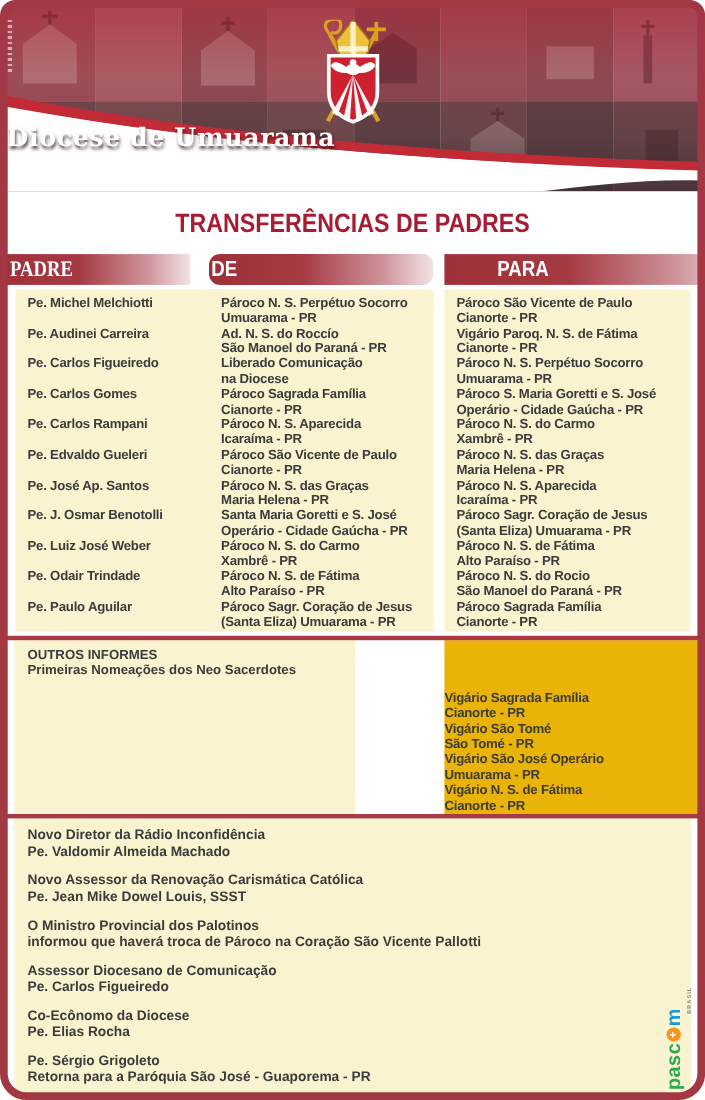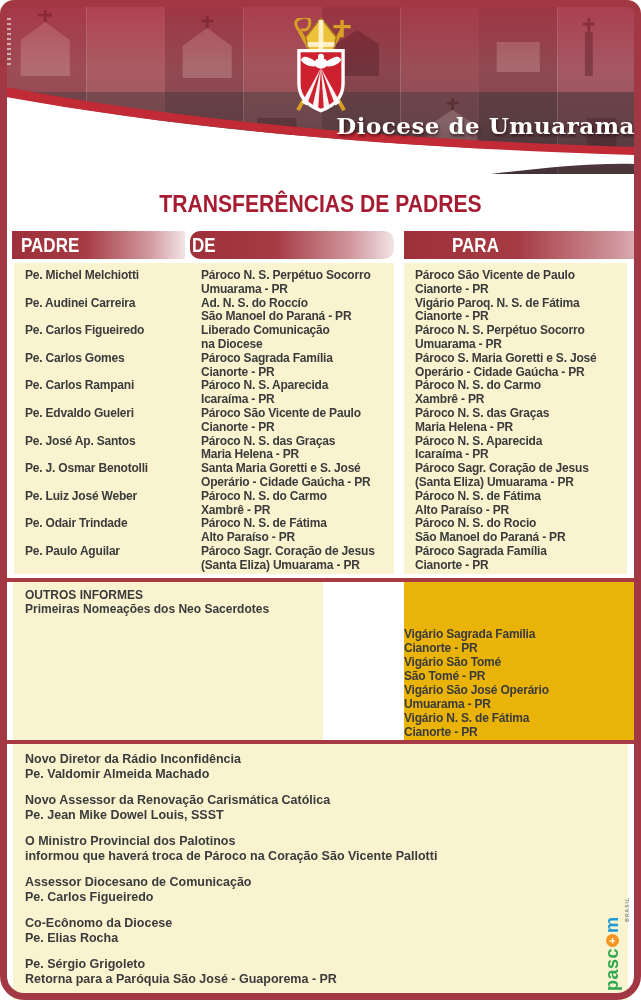--- a/index.html
+++ b/index.html
@@ -10,34 +10,34 @@
          z-index:60;pointer-events:none;}
   
   .header{position:absolute;top:6px;left:6px;right:6px;height:168px;overflow:hidden;z-index:1;}
   .collage{position:absolute;inset:0;width:100%;height:100%;}
   .overlay{position:absolute;inset:0;
     background:linear-gradient(180deg,rgba(167,28,48,.50) 0%,rgba(135,55,62,.28) 38%,
                rgba(90,55,58,.35) 70%,rgba(52,40,44,.62) 100%);}
   .watermark{position:absolute;left:4px;top:18px;width:7px;height:48px;opacity:.55;
     background:repeating-linear-gradient(180deg,#fff 0 2px,transparent 2px 5px);z-index:6;}
   .emblem{position:absolute;left:50%;top:12px;transform:translateX(-50%);z-index:5;}
-  .diocese-title{position:absolute;left:0;right:0;top:106px;text-align:right;z-index:5;
+  .diocese-title{position:absolute;left:0;right:0;top:106px;text-align:left;z-index:5;
     color:#fff;font-family:"DejaVu Serif","Liberation Serif",serif;font-weight:bold;
     font-size:23px;letter-spacing:.5px;text-shadow:1px 2px 3px rgba(40,10,10,.75);}
   .swoosh{position:absolute;left:0;bottom:0;width:100%;height:90px;z-index:4;}
   
   .page-title{position:absolute;top:190px;left:0;width:641px;text-align:center;z-index:2;
     color:#a61c32;font-size:24px;font-weight:bold;letter-spacing:0px;
     transform:scaleX(.88);transform-origin:center;}
   
   .colbar{position:absolute;top:231px;height:28px;display:flex;align-items:center;z-index:2;
     background:linear-gradient(90deg,#9e3039 0%,#a63b44 42%,#cf949b 78%,#f2e4e4 100%);
     color:#fff;font-weight:bold;font-size:20px;transform-origin:left center;}
   .colbar span{display:block;transform:scaleX(.85);transform-origin:left center;}
-  .bar-padre{left:12px;width:164px;padding-left:9px;}
+  .bar-padre{left:0;width:164px;padding-left:9px;font-family:Liberation Serif, serif;}
   .bar-de{left:190px;width:204px;border-radius:10px;}
   .bar-de span{transform-origin:center;}
   .bar-para{left:404px;width:224px;padding-left:48px;}
   
   .cell{position:absolute;top:263px;height:311px;background:#faf3cf;z-index:2;
         padding:6px 2px 0 11px;box-sizing:border-box;color:#3b3b3b;font-weight:bold;
         font-size:12px;line-height:13.8px;letter-spacing:-.2px;}
   .col-padre{left:14px;width:188px;}
   .col-de{left:190px;width:204px;}
   .col-para{left:404px;width:223px;}

